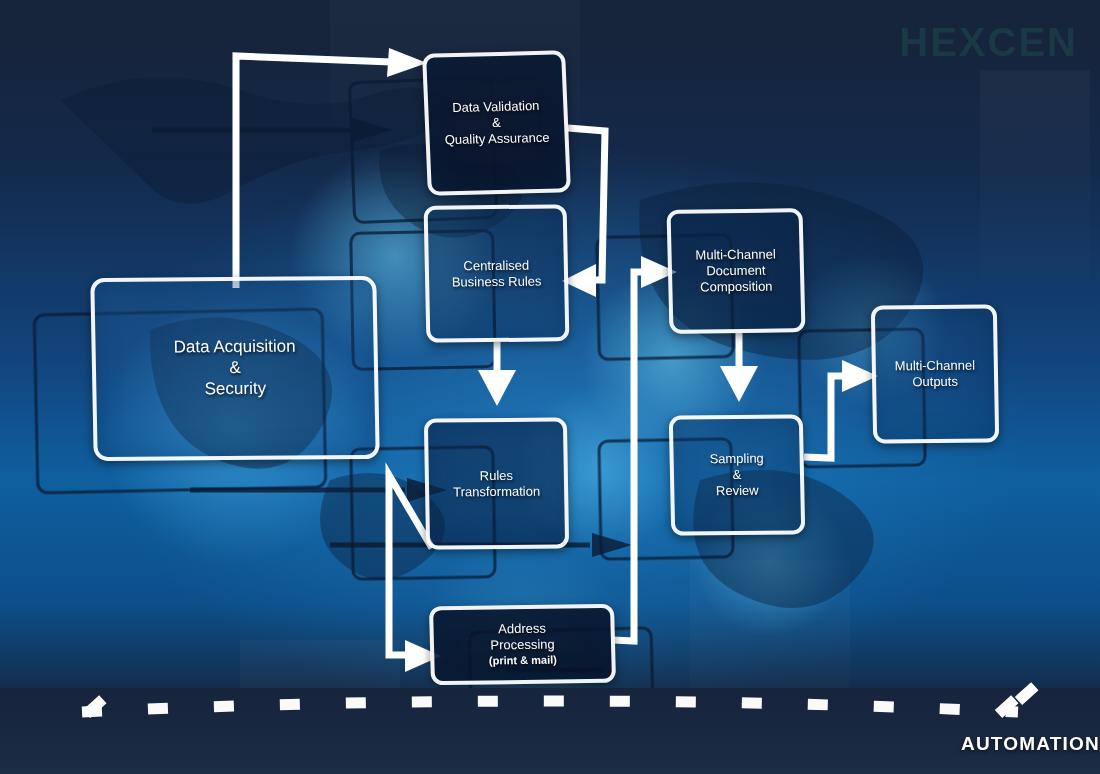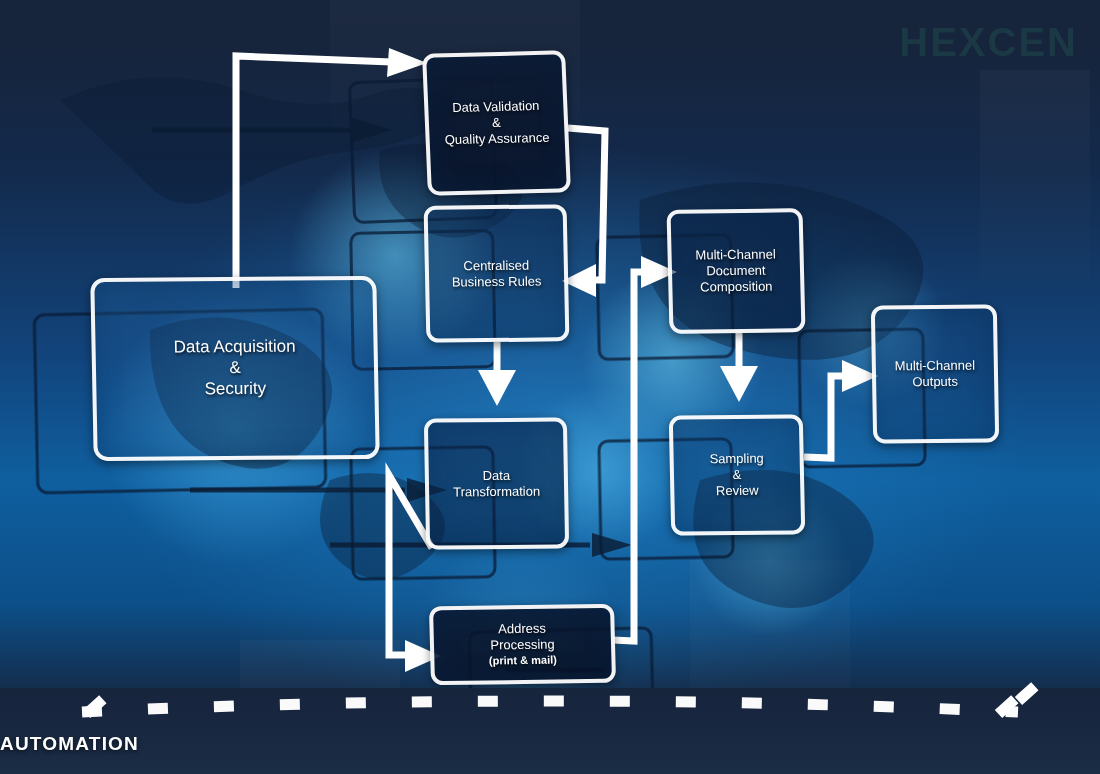--- a/index.html
+++ b/index.html
@@ -71,21 +71,21 @@
 
   
   #watermark {
     position:absolute; right:22px; top:20px;
     font-size:40px; font-weight:bold; letter-spacing:2px;
     color:#1d3d47; opacity:.85; user-select:none;
   }
   
   #automation {
     position:absolute; left:0; top:733px; width:1100px;
-    text-align:left; color:#ffffff; font-weight:bold;
+    text-align:right; color:#ffffff; font-weight:bold;
     font-size:19px; letter-spacing:1.2px;
     text-shadow:0 2px 4px rgba(0,0,0,.6);
   }
   #bottomband {
     position:absolute; left:0; top:688px; width:1100px; height:86px;
     background:linear-gradient(#16243c, #1b2c45);
   }
 </style>
 </head>
 <body>
@@ -180,21 +180,21 @@
 &amp;
 Quality Assurance</span>
   </div>
 
   <div class="node" id="n-rules">
     <span class="lbl">Centralised
 Business Rules</span>
   </div>
 
   <div class="node" id="n-trans">
-    <span class="lbl">Data
+    <span class="lbl">Rules
 Transformation</span>
   </div>
 
   <div class="node" id="n-addr">
     <span class="lbl">
       <span>Address
 Processing</span>
       <span class="sub">(print &amp; mail)</span>
     </span>
   </div>

